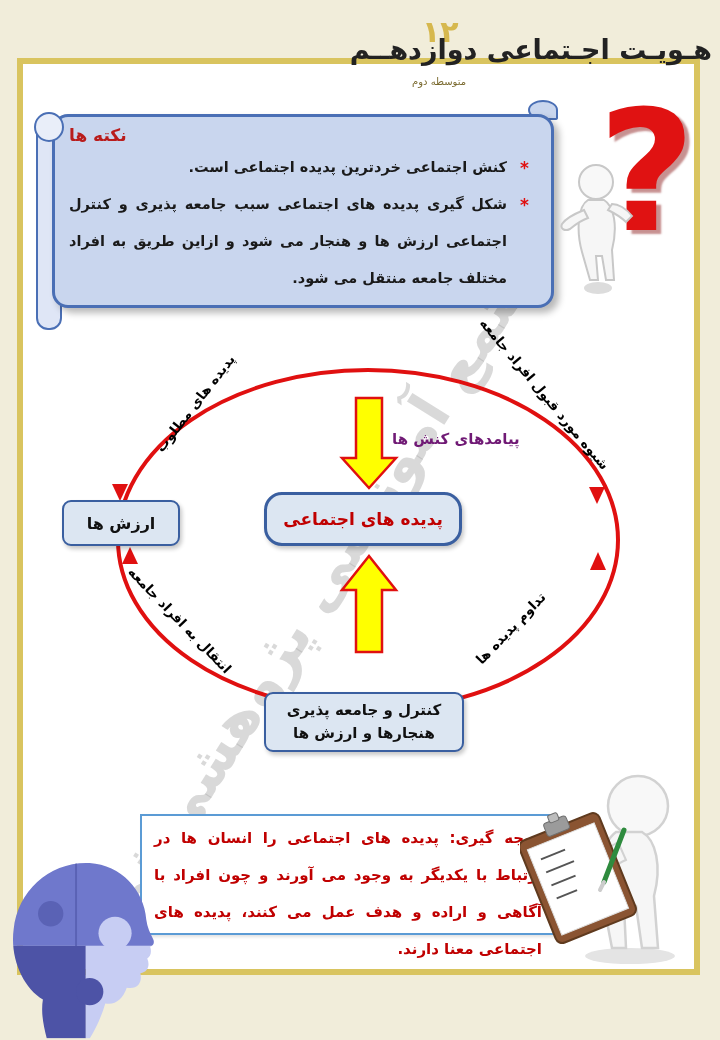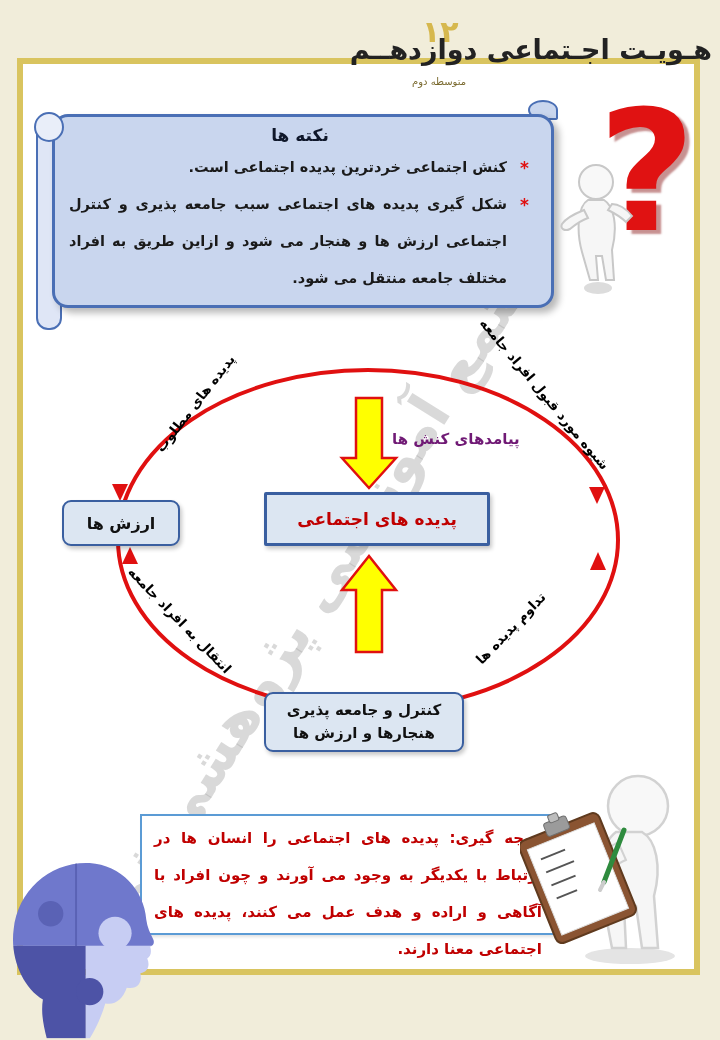--- a/index.html
+++ b/index.html
@@ -27,37 +27,37 @@
   
   .scroll-roll { position:absolute; left:36px; top:122px; width:26px; height:208px;
                  background:#dfe6f6; border:2px solid #4a6fb5; border-radius:12px; z-index:2; }
   .scroll-curl-left { position:absolute; left:34px; top:112px; width:30px; height:30px;
                  background:#e9eef9; border:2px solid #4a6fb5; border-radius:50%; z-index:4; }
   .scroll-curl-right { position:absolute; left:528px; top:100px; width:30px; height:20px;
                  background:#c9d6ee; border:2px solid #4a6fb5; border-radius:50% 50% 10% 50%; z-index:2; }
   .scroll-body { position:absolute; left:52px; top:114px; width:502px; height:194px;
                  background:#c9d6ee; border:3px solid #4a6fb5; border-radius:16px;
                  box-shadow:5px 5px 7px rgba(0,0,0,0.28); z-index:3; padding:8px 20px 4px 14px; }
-  .notes-title { text-align:center; color:#0f172a; font-weight:bold; font-size:17px;
+  .notes-title { text-align:left; color:#b91c1c; font-weight:bold; font-size:17px;
                  direction:rtl; margin-bottom:4px; }
   .notes-list { direction:rtl; text-align:justify; font-size:14.5px; font-weight:bold;
                 color:#1a1a1a; line-height:37px; }
   .bullet { position:relative; padding-right:24px; }
   .star { position:absolute; right:2px; top:1px; color:#e01010; font-size:17px; }
 
   
   .diagram-svg { position:absolute; left:0; top:0; width:720px; height:1040px; z-index:2; }
 
   
   .dbox { position:absolute; background:#dce6f2; border:2.5px solid #3a5fa0; border-radius:9px;
           display:flex; align-items:center; justify-content:center; font-weight:bold; color:#111;
           box-shadow:2px 3px 4px rgba(0,0,0,0.22); direction:rtl; z-index:3; text-align:center; }
   .box-action  { left:302px; top:354px; width:118px; height:38px; font-size:18px; }
-  .box-center  { left:264px; top:492px; width:226px; height:54px; font-size:17px;
-                 color:#c00000; border-radius:2px; border-width:3px; }
+  .box-center  { left:264px; top:492px; width:198px; height:54px; font-size:17px;
+                 color:#c00000; border-radius:18px; border-width:3px; }
   .box-values  { left:62px;  top:500px; width:118px; height:46px; font-size:16px; }
   .box-norms   { left:538px; top:504px; width:118px; height:46px; font-size:16px; }
   .box-bottom  { left:264px; top:692px; width:200px; height:60px; font-size:15px;
                  flex-direction:column; line-height:1.55; }
 
   .arrow-label { position:absolute; left:392px; top:430px; font-size:15px; font-weight:600;
                  color:#701a75; direction:rtl; white-space:nowrap; z-index:3; }
 
   .edge { position:absolute; font-weight:bold; font-size:13.5px; color:#000; direction:rtl;
           white-space:nowrap; text-align:center; z-index:2; }

